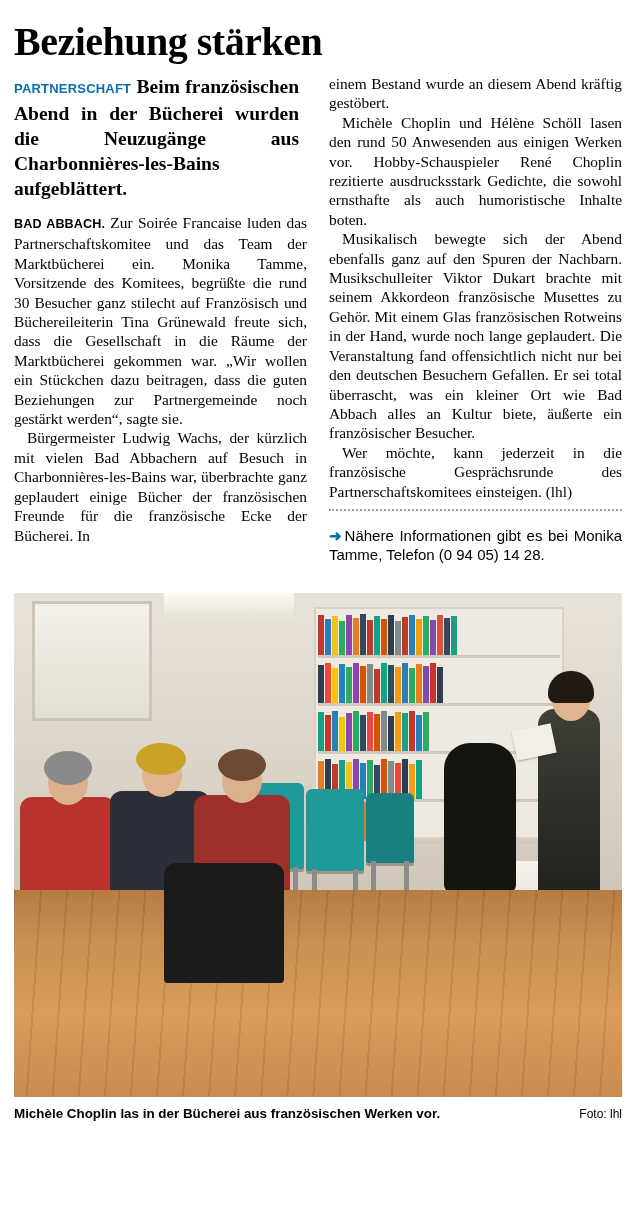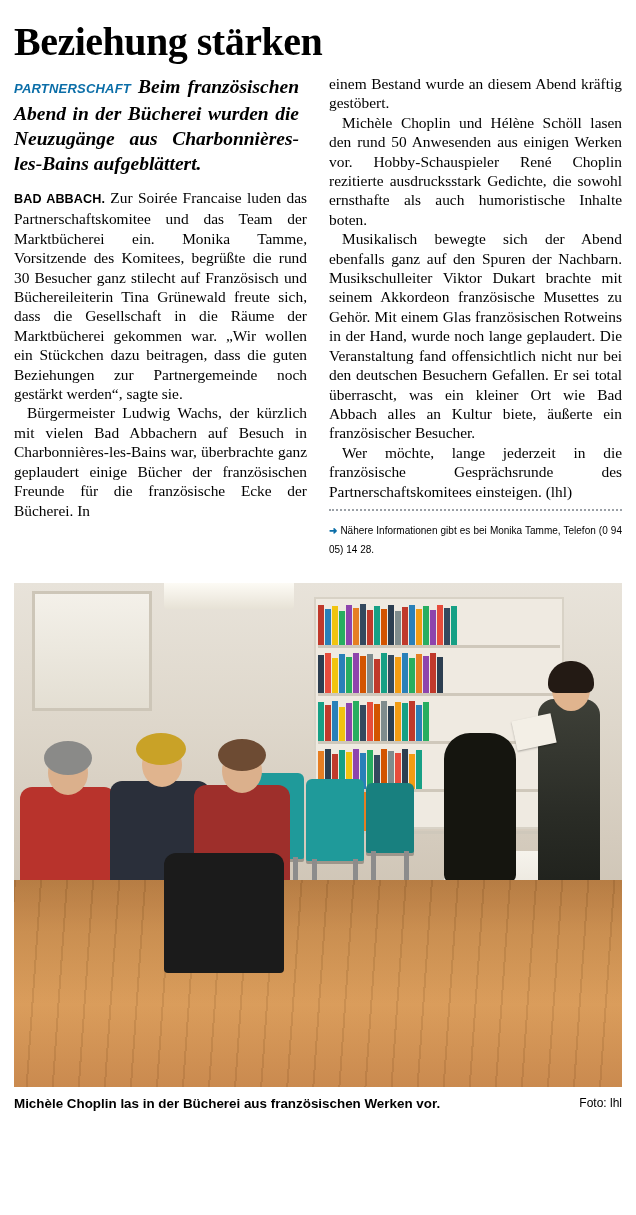--- a/index.html
+++ b/index.html
@@ -38,21 +38,20 @@
     width: 293px;
   }
   .lead {
     font-family: "Liberation Serif", serif;
     font-size: 19.5px;
     line-height: 25px;
     font-weight: bold;
     text-align: justify;
     margin: 0 8px 12px 0;
     hyphens: auto;
-    font-style: italic;
   }
   .kicker {
     font-family: "Liberation Sans", sans-serif;
     font-weight: bold;
     font-size: 13px;
     letter-spacing: 0.2px;
     color: #0b6ea8;
   }
   .body-text {
     font-family: "Liberation Serif", serif;
@@ -76,21 +75,21 @@
     display: inline;
   }
   .dotrule {
     border: 0;
     border-top: 2px dotted #9aa0a6;
     margin: 8px 0 7px 0;
     height: 0;
   }
   .info {
     font-family: "Liberation Sans", sans-serif;
-    font-size: 10px;
+    font-size: 15px;
     line-height: 19px;
     text-align: justify;
     hyphens: auto;
   }
   .arrow {
     color: #0b6ea8;
     font-weight: bold;
     margin-right: 3px;
   }
   
@@ -193,21 +192,21 @@
     background: #f3efe6; transform: rotate(-12deg);
     box-shadow: 0 1px 2px rgba(0,0,0,.3);
   }
   .dark-figure {
     position: absolute; left: 430px; top: 150px; width: 72px; height: 150px;
     background: #15150f; border-radius: 26px 26px 8px 8px;
   }
   .caption-bar {
     display: flex;
     justify-content: space-between;
-    align-items: center;
+    align-items: flex-end;
     margin-top: 9px;
     font-family: "Liberation Sans", sans-serif;
   }
   .caption {
     font-weight: bold;
     font-size: 13.4px;
   }
   .photo-credit {
     font-size: 12px;
   }
@@ -226,21 +225,21 @@
 
       <p class="body-text"><span class="dateline">BAD ABBACH.</span> <span>Zur Soirée Francaise luden das Partnerschaftskomitee und das Team der Marktbücherei ein. Monika Tamme, Vorsitzende des Komitees, begrüßte die rund 30 Besucher ganz stilecht auf Französisch und Büchereileiterin Tina Grünewald freute sich, dass die Gesellschaft in die Räume der Marktbücherei gekommen war. „Wir wollen ein Stückchen dazu beitragen, dass die guten Beziehungen zur Partnergemeinde noch gestärkt werden“, sagte sie.</span></p>
 
       <p class="body-text indent">Bürgermeister Ludwig Wachs, der kürzlich mit vielen Bad Abbachern auf Besuch in Charbonnières-les-Bains war, überbrachte ganz geplaudert einige Bücher der französischen Freunde für die französische Ecke der Bücherei. In</p>
     </div>
 
     <div class="col">
       <p class="body-text">einem Bestand wurde an diesem Abend kräftig gestöbert.</p>
       <p class="body-text indent">Michèle Choplin und Hélène Schöll lasen den rund 50 Anwesenden aus einigen Werken vor. Hobby-Schauspieler René Choplin rezitierte ausdrucksstark Gedichte, die sowohl ernsthafte als auch humoristische Inhalte boten.</p>
       <p class="body-text indent">Musikalisch bewegte sich der Abend ebenfalls ganz auf den Spuren der Nachbarn. Musikschulleiter Viktor Dukart brachte mit seinem Akkordeon französische Musettes zu Gehör. Mit einem Glas französischen Rotweins in der Hand, wurde noch lange geplaudert. Die Veranstaltung fand offensichtlich nicht nur bei den deutschen Besuchern Gefallen. Er sei total überrascht, was ein kleiner Ort wie Bad Abbach alles an Kultur biete, äußerte ein französischer Besucher.</p>
-      <p class="body-text indent"><span>Wer möchte, lange jederzeit in die französische Gesprächsrunde des Partnerschaftskomitees einsteigen.</span> <span class="credit">(lhl)</span></p>
+      <p class="body-text indent"><span>Wer möchte, kann jederzeit in die französische Gesprächsrunde des Partnerschaftskomitees einsteigen.</span> <span class="credit">(lhl)</span></p>
 
       <hr class="dotrule">
 
       <p class="info"><span class="arrow">➜</span><span>Nähere Informationen gibt es bei Monika Tamme, Telefon (0 94 05) 14 28.</span></p>
     </div>
 
   </div>
 
   <div class="photo-wrap">
     <div class="photo">

